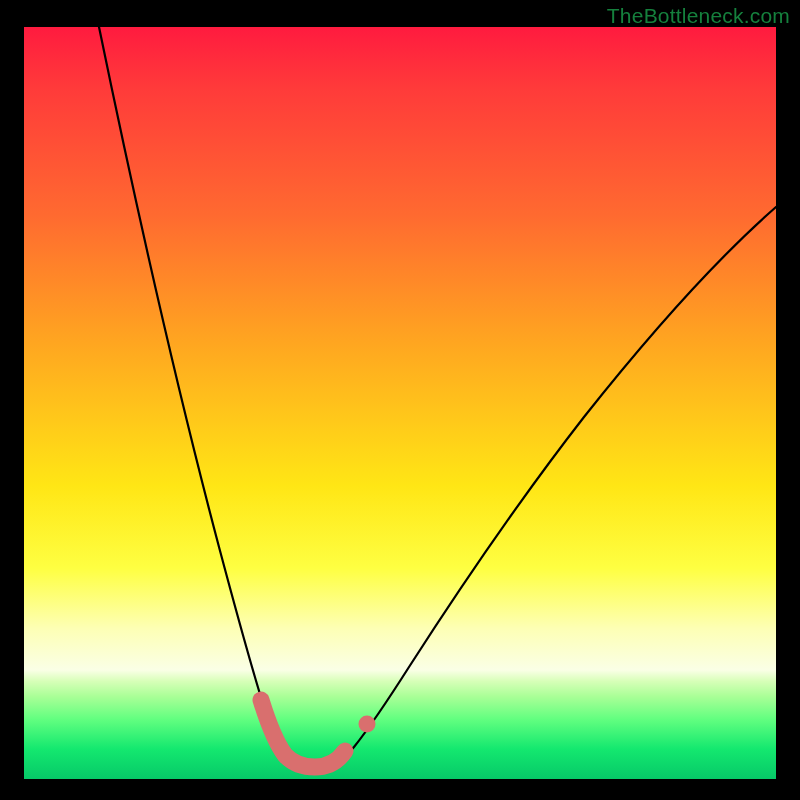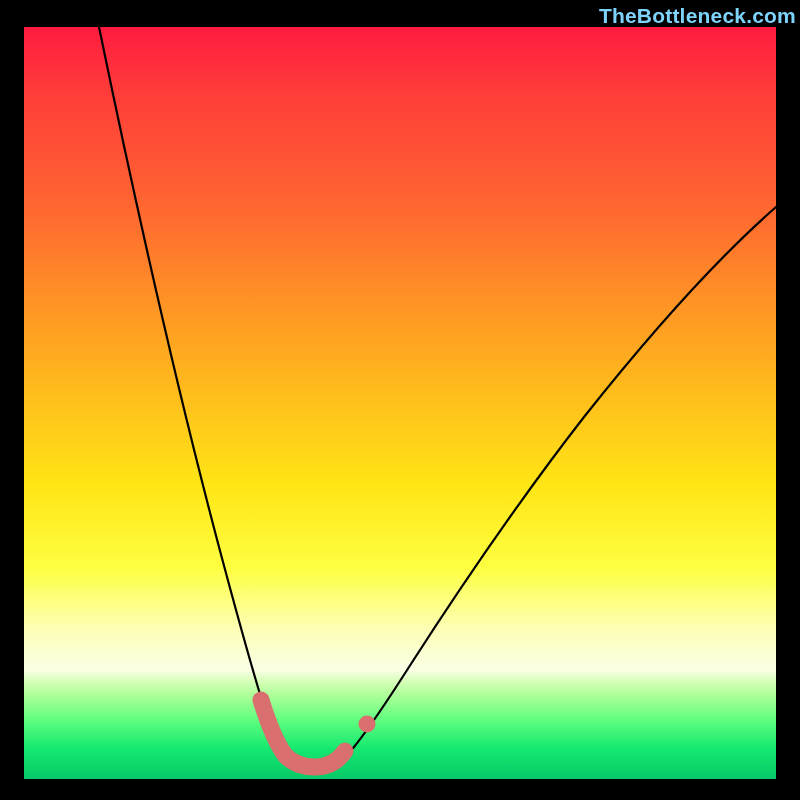--- a/index.html
+++ b/index.html
@@ -28,24 +28,24 @@
       #faffe6 85.5%,
       #d7ffb8 87%,
       #aaff97 89%,
       #63ff80 92%,
       #14e86f 96%,
       #06c968 100%);
   }
   .watermark {
     position: absolute;
     top: 4px;
-    right: 4px;
-    color: #7dd3fc;
+    right: 10px;
+    color: #15803d;
     font-size: 21px;
-    font-weight: 700;
+    font-weight: 400;
     letter-spacing: 0.2px;
   }
   svg.chart {
     position: absolute;
     left: 0;
     top: 0;
     width: 752px;
     height: 752px;
     overflow: visible;
   }

